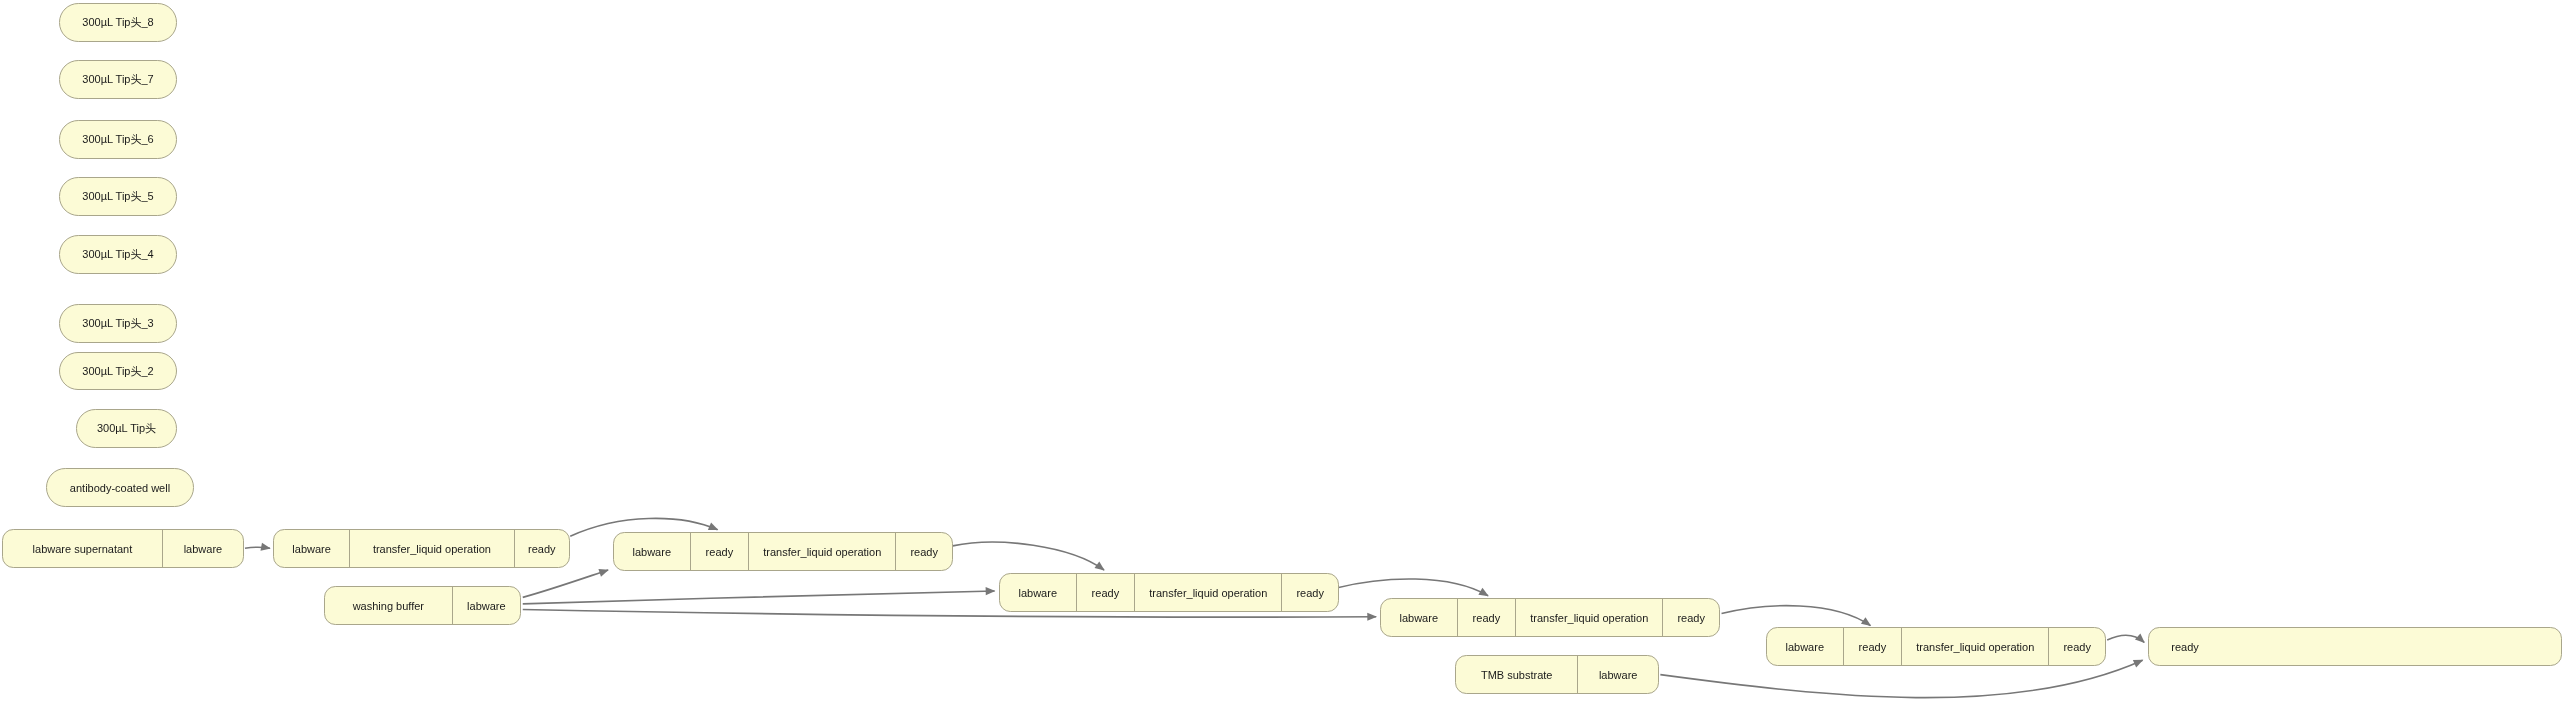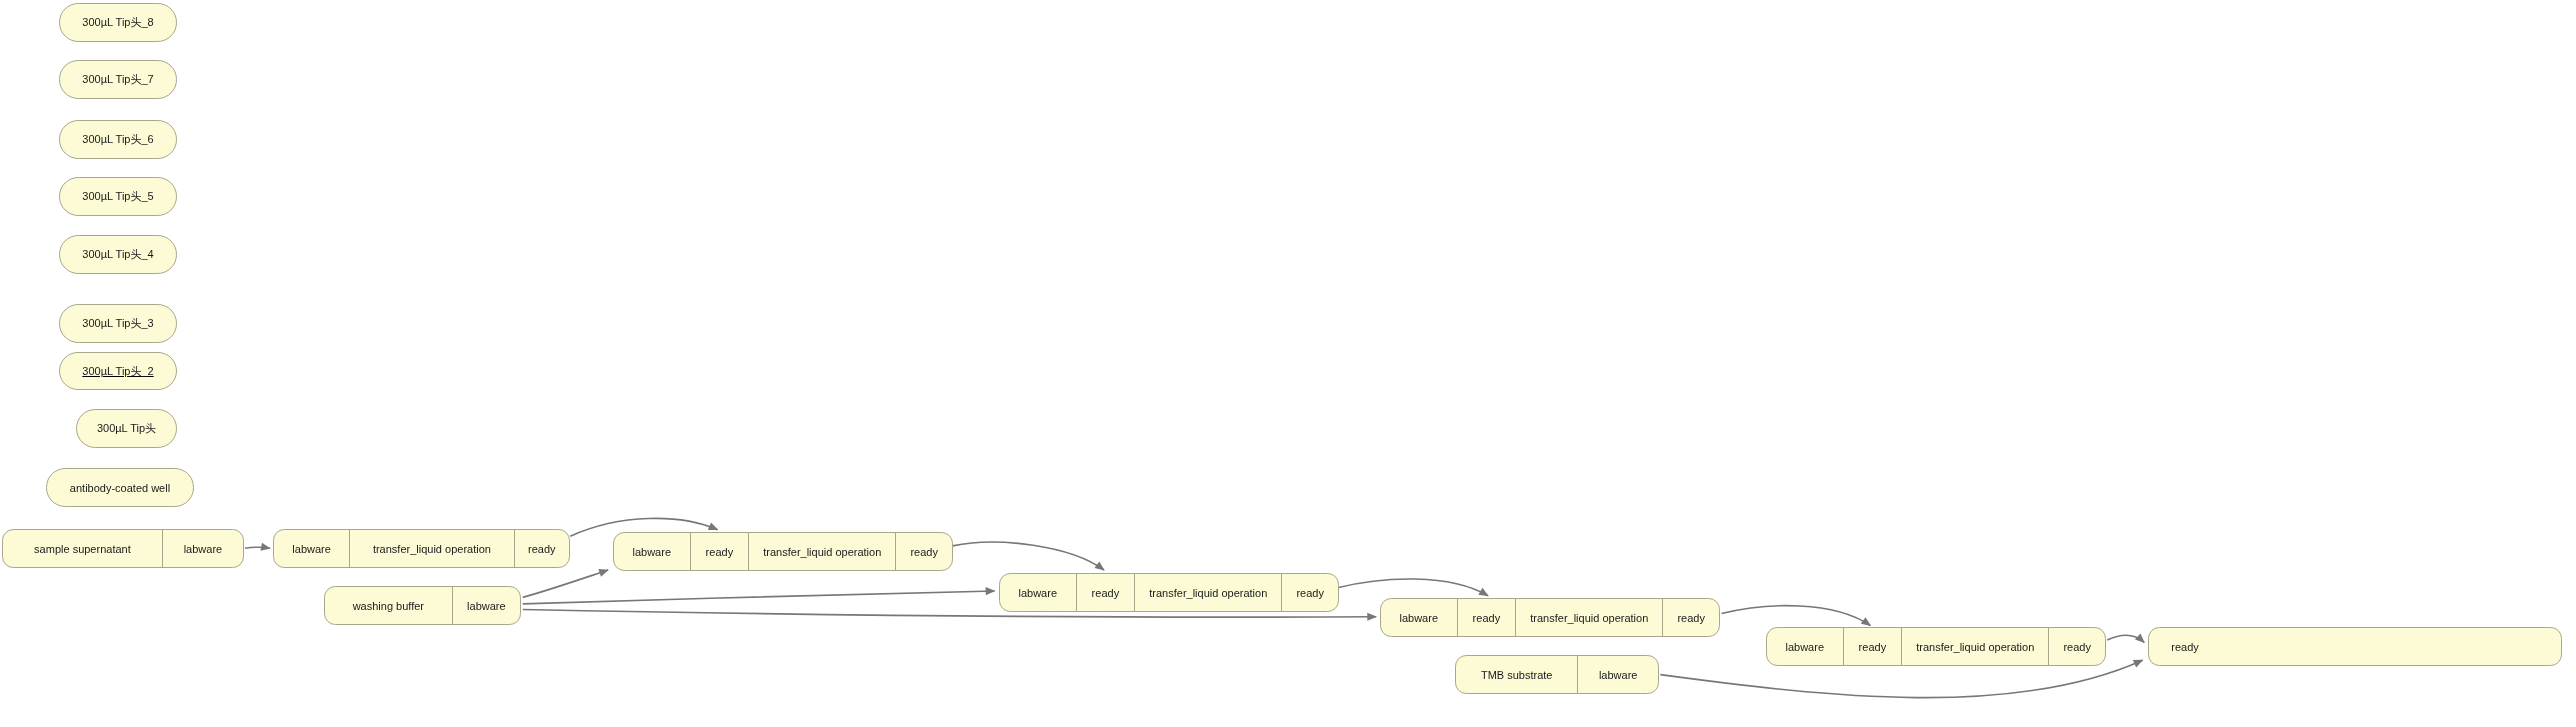--- a/index.html
+++ b/index.html
@@ -90,31 +90,31 @@
       </div>
       <div class="node" style="left: 59px; top: 177px; width: 118px; height: 39px;">
         <div class="label">300µL Tip头_5</div>
       </div>
       <div class="node" style="left: 59px; top: 235px; width: 118px; height: 39px;">
         <div class="label">300µL Tip头_4</div>
       </div>
       <div class="node" style="left: 59px; top: 304px; width: 118px; height: 39px;">
         <div class="label">300µL Tip头_3</div>
       </div>
-      <div class="node" style="left: 59px; top: 352px; width: 118px; height: 38px; text-decoration: underline;">
+      <div class="node" style="left: 59px; top: 352px; width: 118px; height: 38px;">
         <div class="label">300µL Tip头_2</div>
       </div>
       <div class="node" style="left: 76px; top: 409px; width: 101px; height: 39px;">
         <div class="label">300µL Tip头</div>
       </div>
       <div class="node" style="left: 46px; top: 468px; width: 148px; height: 39px;">
         <div class="label">antibody-coated well</div>
       </div>
       <div class="node record" style="left: 1.6px; top: 529px; width: 242px; height: 39px;">
-        <div class="field" style="width: 161px;">sample supernatant</div>
+        <div class="field" style="width: 161px;">labware supernatant</div>
         <div class="field sep" style="width: 81px;">labware</div>
       </div>
       <div class="node record" style="left: 273px; top: 529px; width: 297px; height: 39px;">
         <div class="field" style="width: 76px;">labware</div>
         <div class="field sep" style="width: 166px;">transfer_liquid operation</div>
         <div class="field sep" style="width: 56px;">ready</div>
       </div>
       <div class="node record" style="left: 613px; top: 532px; width: 340px; height: 39px;">
         <div class="field" style="width: 76px;">labware</div>
         <div class="field sep" style="width: 59px;">ready</div>

